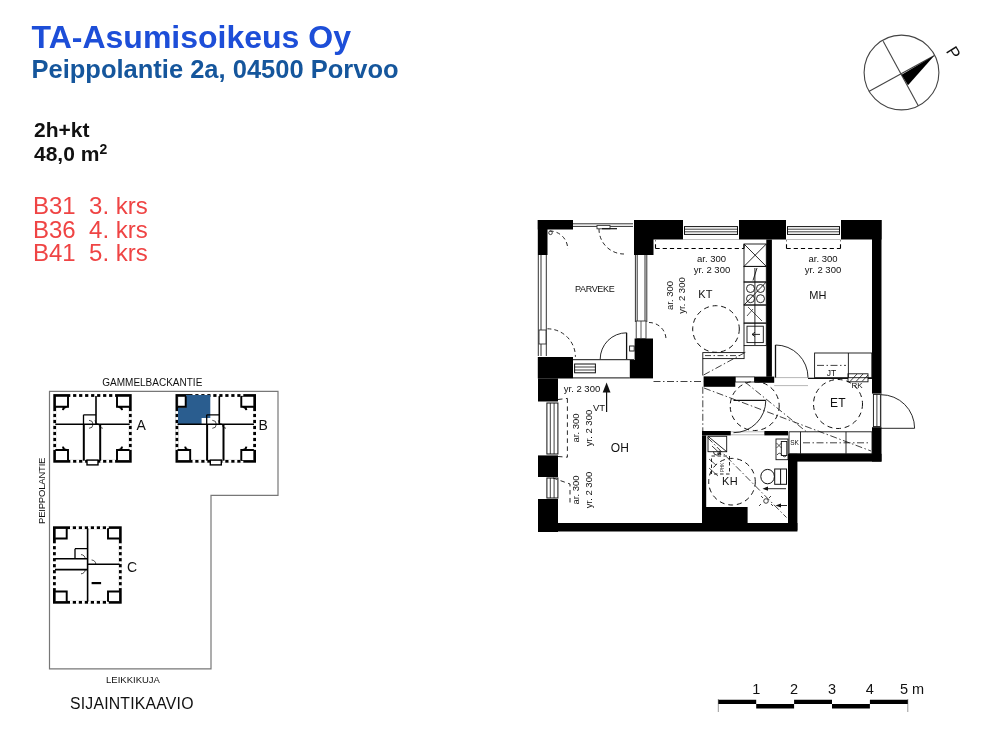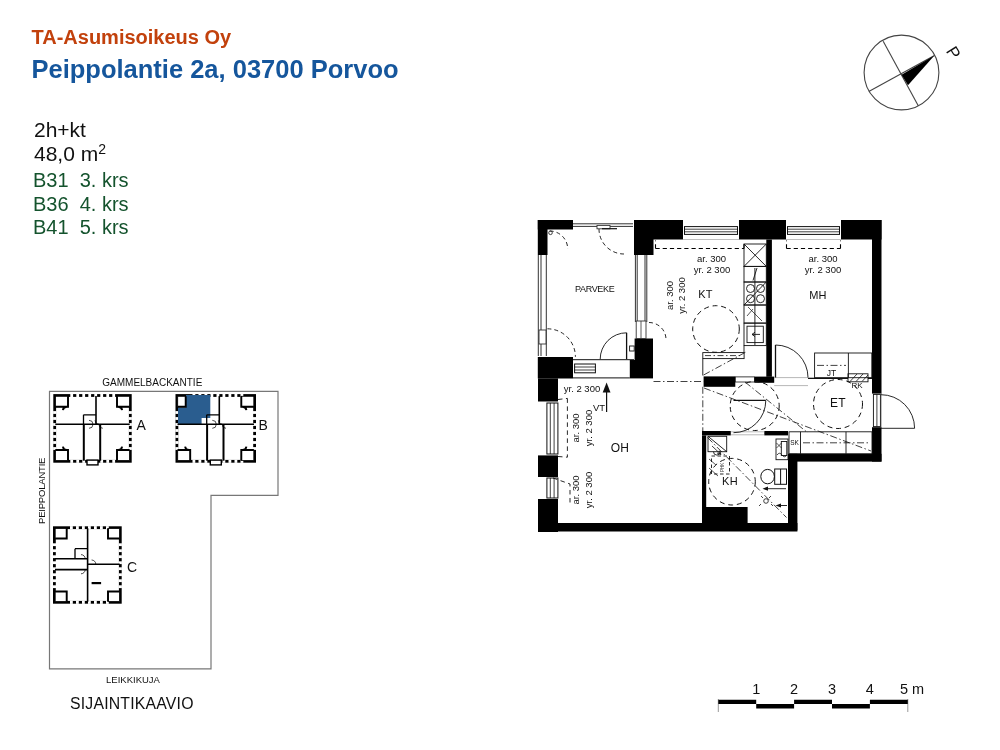--- a/index.html
+++ b/index.html
@@ -3,27 +3,27 @@
 <meta charset="utf-8">
 <style>
 html,body{margin:0;padding:0;background:#fff;}
 #page{position:absolute;top:0;left:0;width:1000px;height:750px;background:#fff;font-family:"Liberation Sans",sans-serif;overflow:hidden;}
 .abs{position:absolute;}
 </style>
 </head>
 <body>
 <div id="page">
 
-<div class="abs" style="left:31.5px;top:24.5px;color:#c2410c;font-size:20px;font-weight:bold;line-height:24.2px;">TA-Asumisoikeus Oy</div>
-
-<div class="abs" style="left:31.5px;top:57px;color:#15569c;font-size:25.5px;font-weight:bold;line-height:25.5px;">Peippolantie 2a, 03700 Porvoo</div>
-
-<div class="abs" style="left:34px;top:118.2px;color:#111;font-size:21px;font-weight:normal;line-height:24px;">2h+kt<br>48,0 m<span style="font-size:14px;position:relative;top:-7px;">2</span></div>
-
-<div class="abs" style="left:33px;top:169px;color:#14532d;font-size:20px;line-height:23.5px;">B31&nbsp;&nbsp;3. krs<br>B36&nbsp;&nbsp;4. krs<br>B41&nbsp;&nbsp;5. krs</div>
+<div class="abs" style="left:31.5px;top:24.5px;color:#1d4ed8;font-size:32px;font-weight:bold;line-height:24.2px;">TA-Asumisoikeus Oy</div>
+
+<div class="abs" style="left:31.5px;top:57px;color:#15569c;font-size:25.5px;font-weight:bold;line-height:25.5px;">Peippolantie 2a, 04500 Porvoo</div>
+
+<div class="abs" style="left:34px;top:118.2px;color:#111;font-size:21px;font-weight:bold;line-height:24px;">2h+kt<br>48,0 m<span style="font-size:14px;position:relative;top:-7px;">2</span></div>
+
+<div class="abs" style="left:33px;top:194px;color:#ef4444;font-size:24px;line-height:23.5px;">B31&nbsp;&nbsp;3. krs<br>B36&nbsp;&nbsp;4. krs<br>B41&nbsp;&nbsp;5. krs</div>
 
 <div class="abs" style="left:34px;top:695px;color:#111;font-size:15.8px;letter-spacing:0.2px;margin-left:36px;">SIJAINTIKAAVIO</div>
 <svg class="abs" style="left:0;top:0;" width="1000" height="750" viewBox="0 0 1000 750" fill="none" stroke-linecap="butt">
 
 <g stroke="#444" stroke-width="1.1">
 <circle cx="901.5" cy="72.5" r="37.4"></circle>
 <line x1="883.2" y1="41.2" x2="918.4" y2="106"></line>
 <line x1="868.8" y1="91.6" x2="934.4" y2="55.6"></line>
 </g>
 

